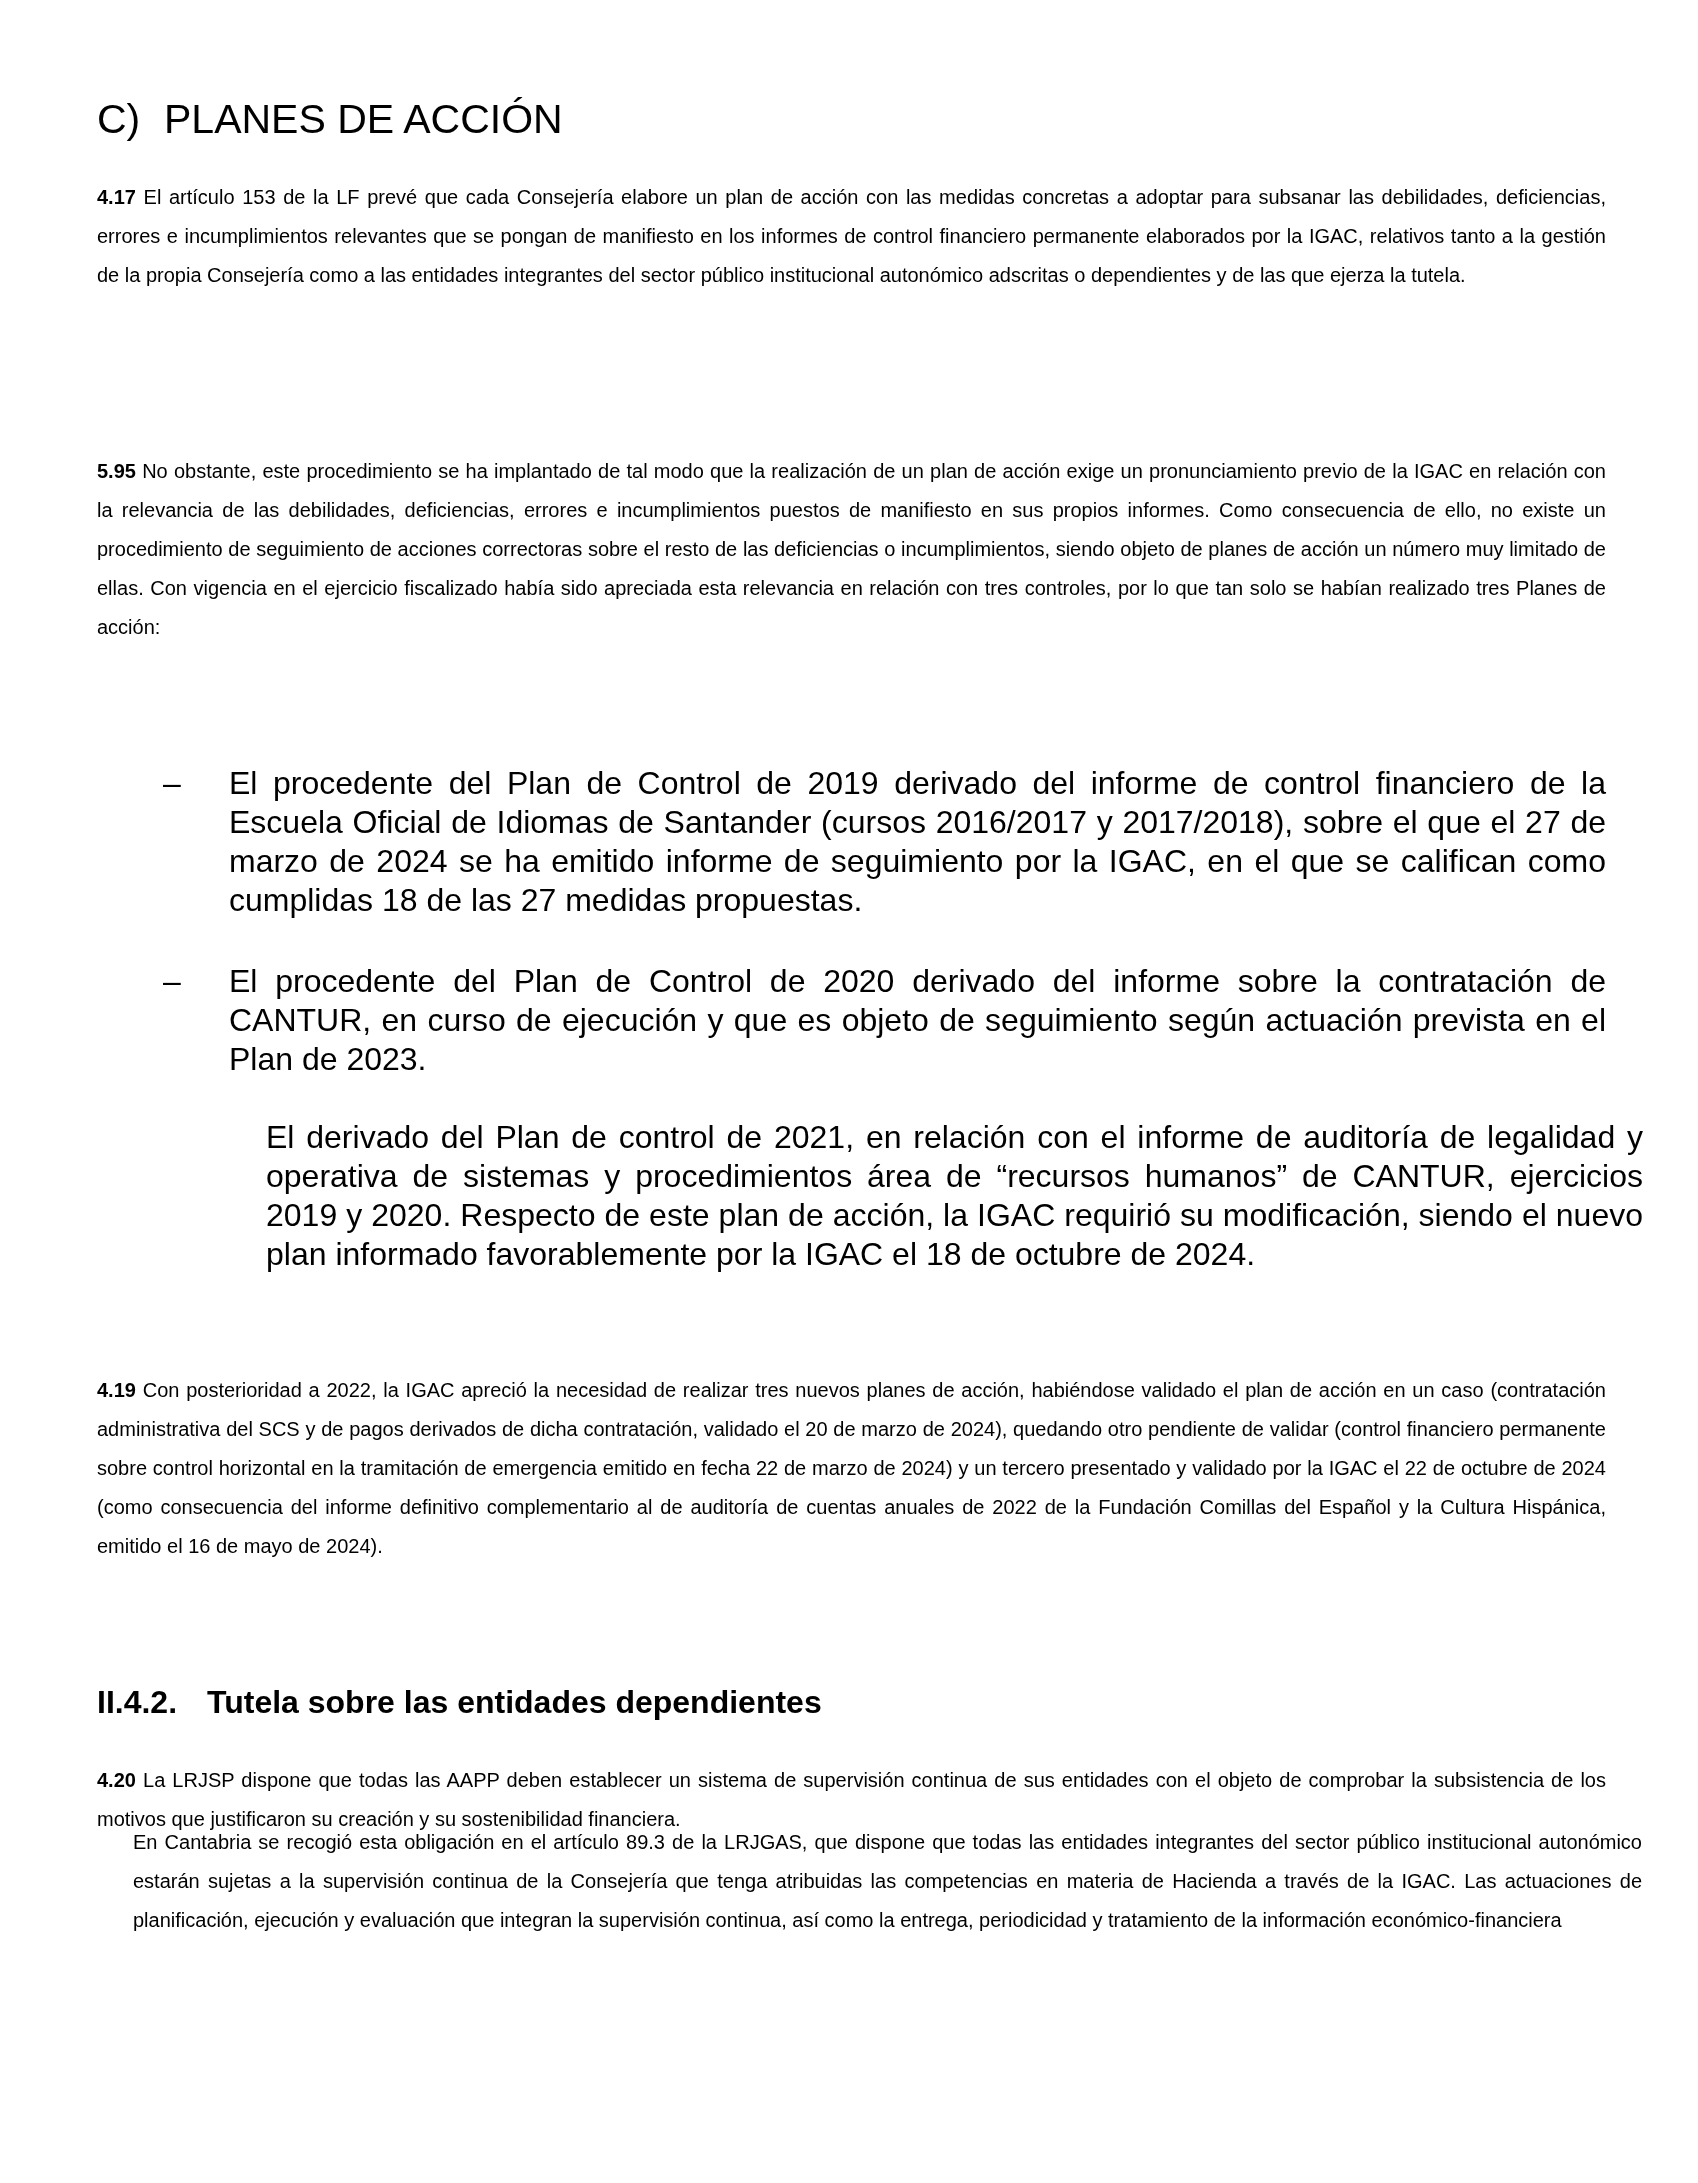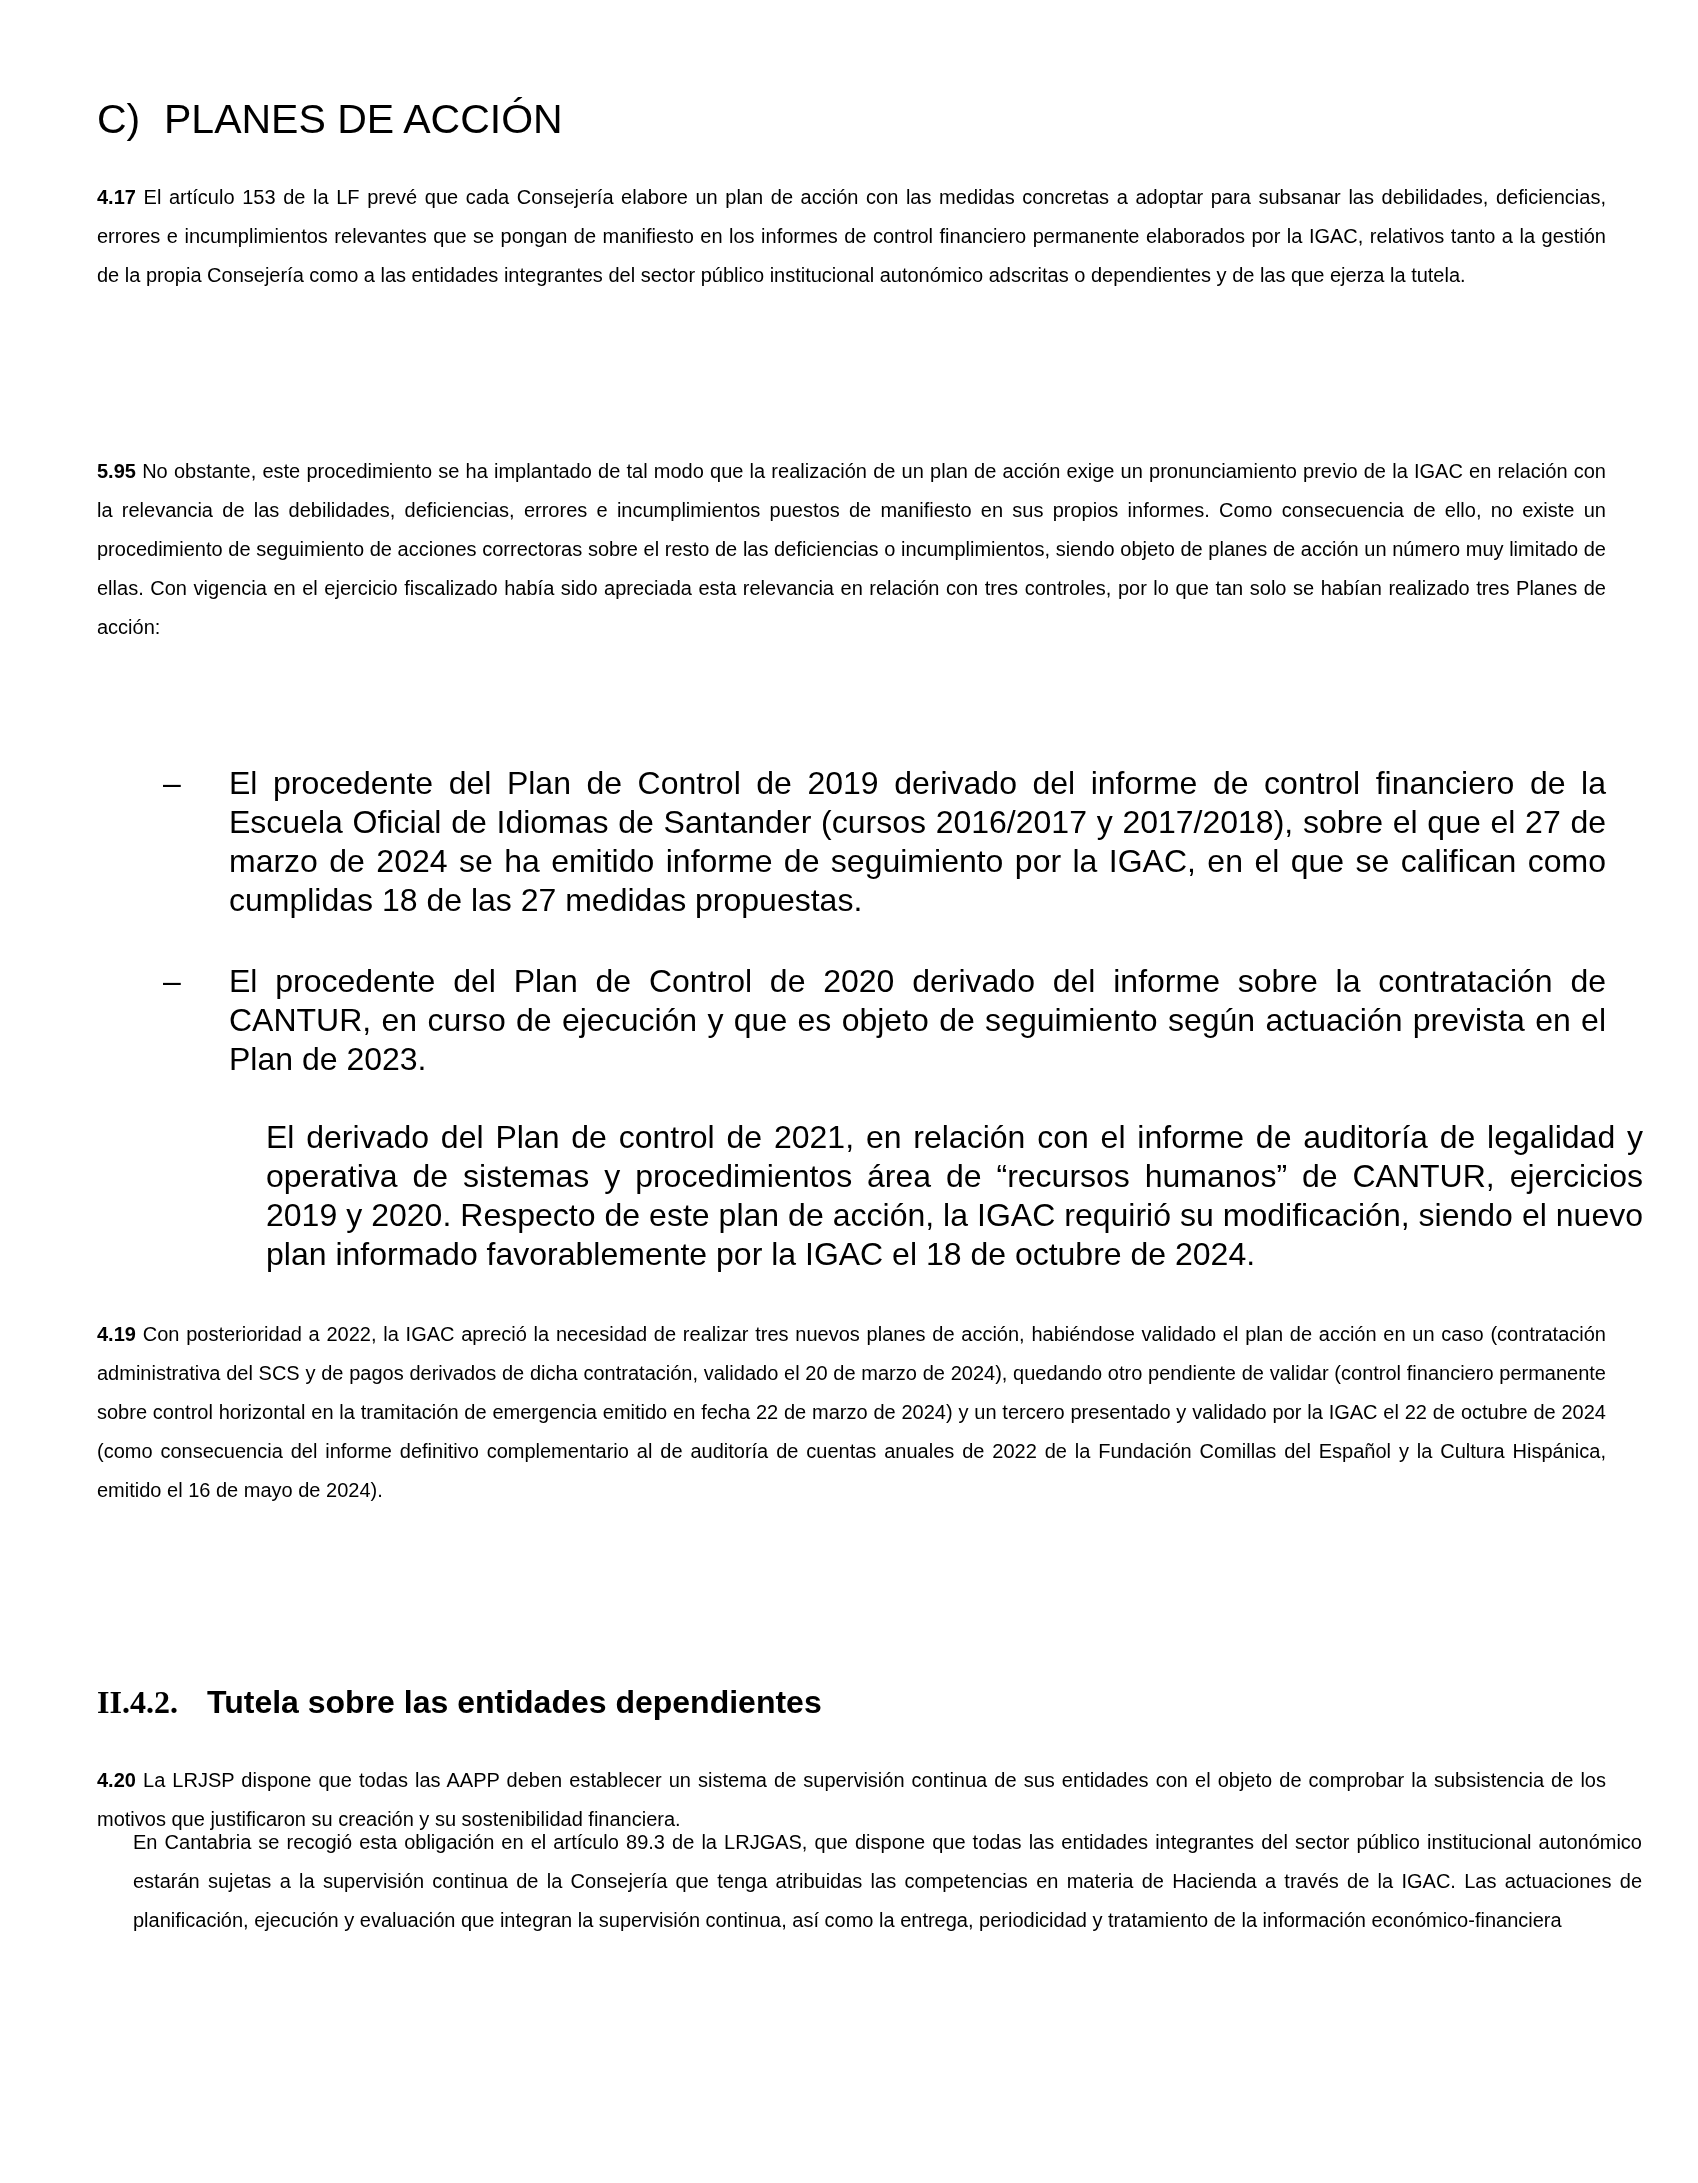--- a/index.html
+++ b/index.html
@@ -4,21 +4,21 @@
 <style>
   html, body { margin:0; padding:0; background:#ffffff; }
   body { width:1699px; height:2183px; position:relative; overflow:hidden;
          font-family:"Liberation Sans", sans-serif; color:#000; }
   .blk { position:absolute; left:97px; width:1509px; font-size:20px; line-height:39px;
          text-align:justify; text-align-last:left; margin:0; }
   .b { font-weight:bold; }
   .head-c { position:absolute; left:97px; top:100px; font-size:41px; line-height:39px; }
   .head-c .lbl { display:inline-block; width:67px; }
   .head-ii { position:absolute; left:97px; top:1683px; font-size:32px; line-height:39px; font-weight:bold; }
-  .head-ii .lbl { display:inline-block; width:110px;font-family:Liberation Serif, serif; }
+  .head-ii .lbl { display:inline-block; width:110px; }
   .bullet { position:absolute; left:229px; width:1377px; font-size:32px; line-height:39px;
             text-align:justify; text-align-last:left; margin:0; }
   .dash { position:absolute; left:-66px; top:0; width:24px; }
 </style>
 </head>
 <body>
 
 <div class="head-c">
   <span class="lbl">C)</span><span>PLANES DE ACCIÓN</span>
 </div>
@@ -40,21 +40,21 @@
 
 <p class="bullet" style="top:962px;">
   <span class="dash">–</span>
   <span>El procedente del Plan de Control de 2020 derivado del informe sobre la contratación de CANTUR, en curso de ejecución y que es objeto de seguimiento según actuación prevista en el Plan de 2023.</span>
 </p>
 
 <p class="bullet" style="top:1118px;margin-left:37px;">
   <span>El derivado del Plan de control de 2021, en relación con el informe de auditoría de legalidad y operativa de sistemas y procedimientos área de “recursos humanos” de CANTUR, ejercicios 2019 y 2020. Respecto de este plan de acción, la IGAC requirió su modificación, siendo el nuevo plan informado favorablemente por la IGAC el 18 de octubre de 2024.</span>
 </p>
 
-<p class="blk" style="top:1315px;">
+<p class="blk" style="top:1371px;">
   <span class="b">4.19</span>
   <span>Con posterioridad a 2022, la IGAC apreció la necesidad de realizar tres nuevos planes de acción, habiéndose validado el plan de acción en un caso (contratación administrativa del SCS y de pagos derivados de dicha contratación, validado el 20 de marzo de 2024), quedando otro pendiente de validar (control financiero permanente sobre control horizontal en la tramitación de emergencia emitido en fecha 22 de marzo de 2024) y un tercero presentado y validado por la IGAC el 22 de octubre de 2024 (como consecuencia del informe definitivo complementario al de auditoría de cuentas anuales de 2022 de la Fundación Comillas del Español y la Cultura Hispánica, emitido el 16 de mayo de 2024).</span>
 </p>
 
 <div class="head-ii">
   <span class="lbl">II.4.2.</span><span>Tutela sobre las entidades dependientes</span>
 </div>
 
 <p class="blk" style="top:1761px;">
   <span class="b">4.20</span>

